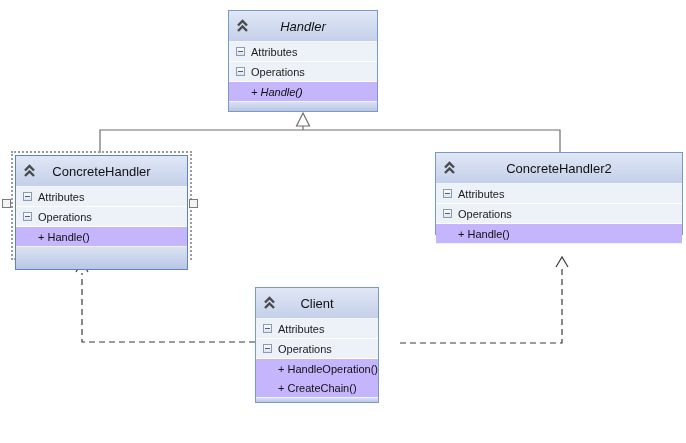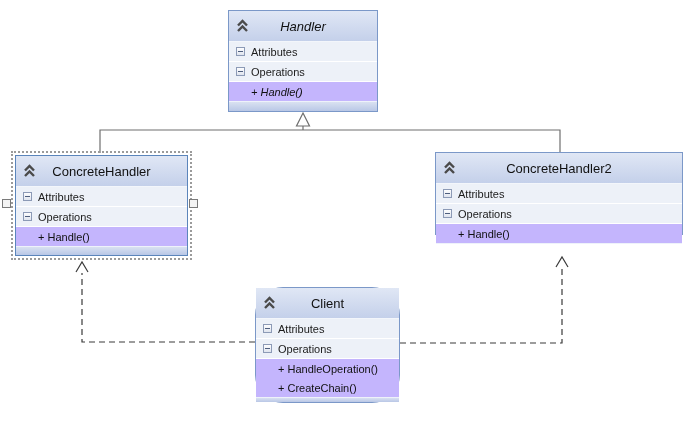--- a/index.html
+++ b/index.html
@@ -91,21 +91,21 @@
       <span class="minus-box"></span>
       <span class="sec-label">Operations</span>
     </div>
     <div class="mem-row italic">+ Handle()</div>
     <div class="cb-footer"></div>
   </div>
 
   <div class="selection-outline">
     <span class="sel-handle left"></span>
     <span class="sel-handle right"></span>
-    <div class="class-box selected" style="left:2px;top:2px;width:173px;height:101px;">
+    <div class="class-box selected" style="left:2px;top:2px;width:173px;height:115px;">
       <div class="cb-header">
         <span class="chev">
           <svg width="13" height="14" viewBox="0 0 13 14">
             <path d="M2 6.5 L6.5 2 L11 6.5" fill="none" stroke="#4a4a4a" stroke-width="2.4"></path>
             <path d="M2 12 L6.5 7.5 L11 12" fill="none" stroke="#4a4a4a" stroke-width="2.4"></path>
           </svg>
         </span>
         <span class="cb-title">ConcreteHandler</span>
       </div>
       <div class="sec-row">
@@ -136,21 +136,21 @@
       <span class="sec-label">Attributes</span>
     </div>
     <div class="sec-row">
       <span class="minus-box"></span>
       <span class="sec-label">Operations</span>
     </div>
     <div class="mem-row">+ Handle()</div>
     <div class="cb-footer"></div>
   </div>
 
-  <div class="class-box" style="left:255px;top:287px;width:145px;height:116px;border-radius:28px;">
+  <div class="class-box" style="left:255px;top:287px;width:124px;height:116px;">
     <div class="cb-header">
       <span class="chev">
         <svg width="13" height="14" viewBox="0 0 13 14">
           <path d="M2 6.5 L6.5 2 L11 6.5" fill="none" stroke="#4a4a4a" stroke-width="2.4"></path>
           <path d="M2 12 L6.5 7.5 L11 12" fill="none" stroke="#4a4a4a" stroke-width="2.4"></path>
         </svg>
       </span>
       <span class="cb-title">Client</span>
     </div>
     <div class="sec-row">

